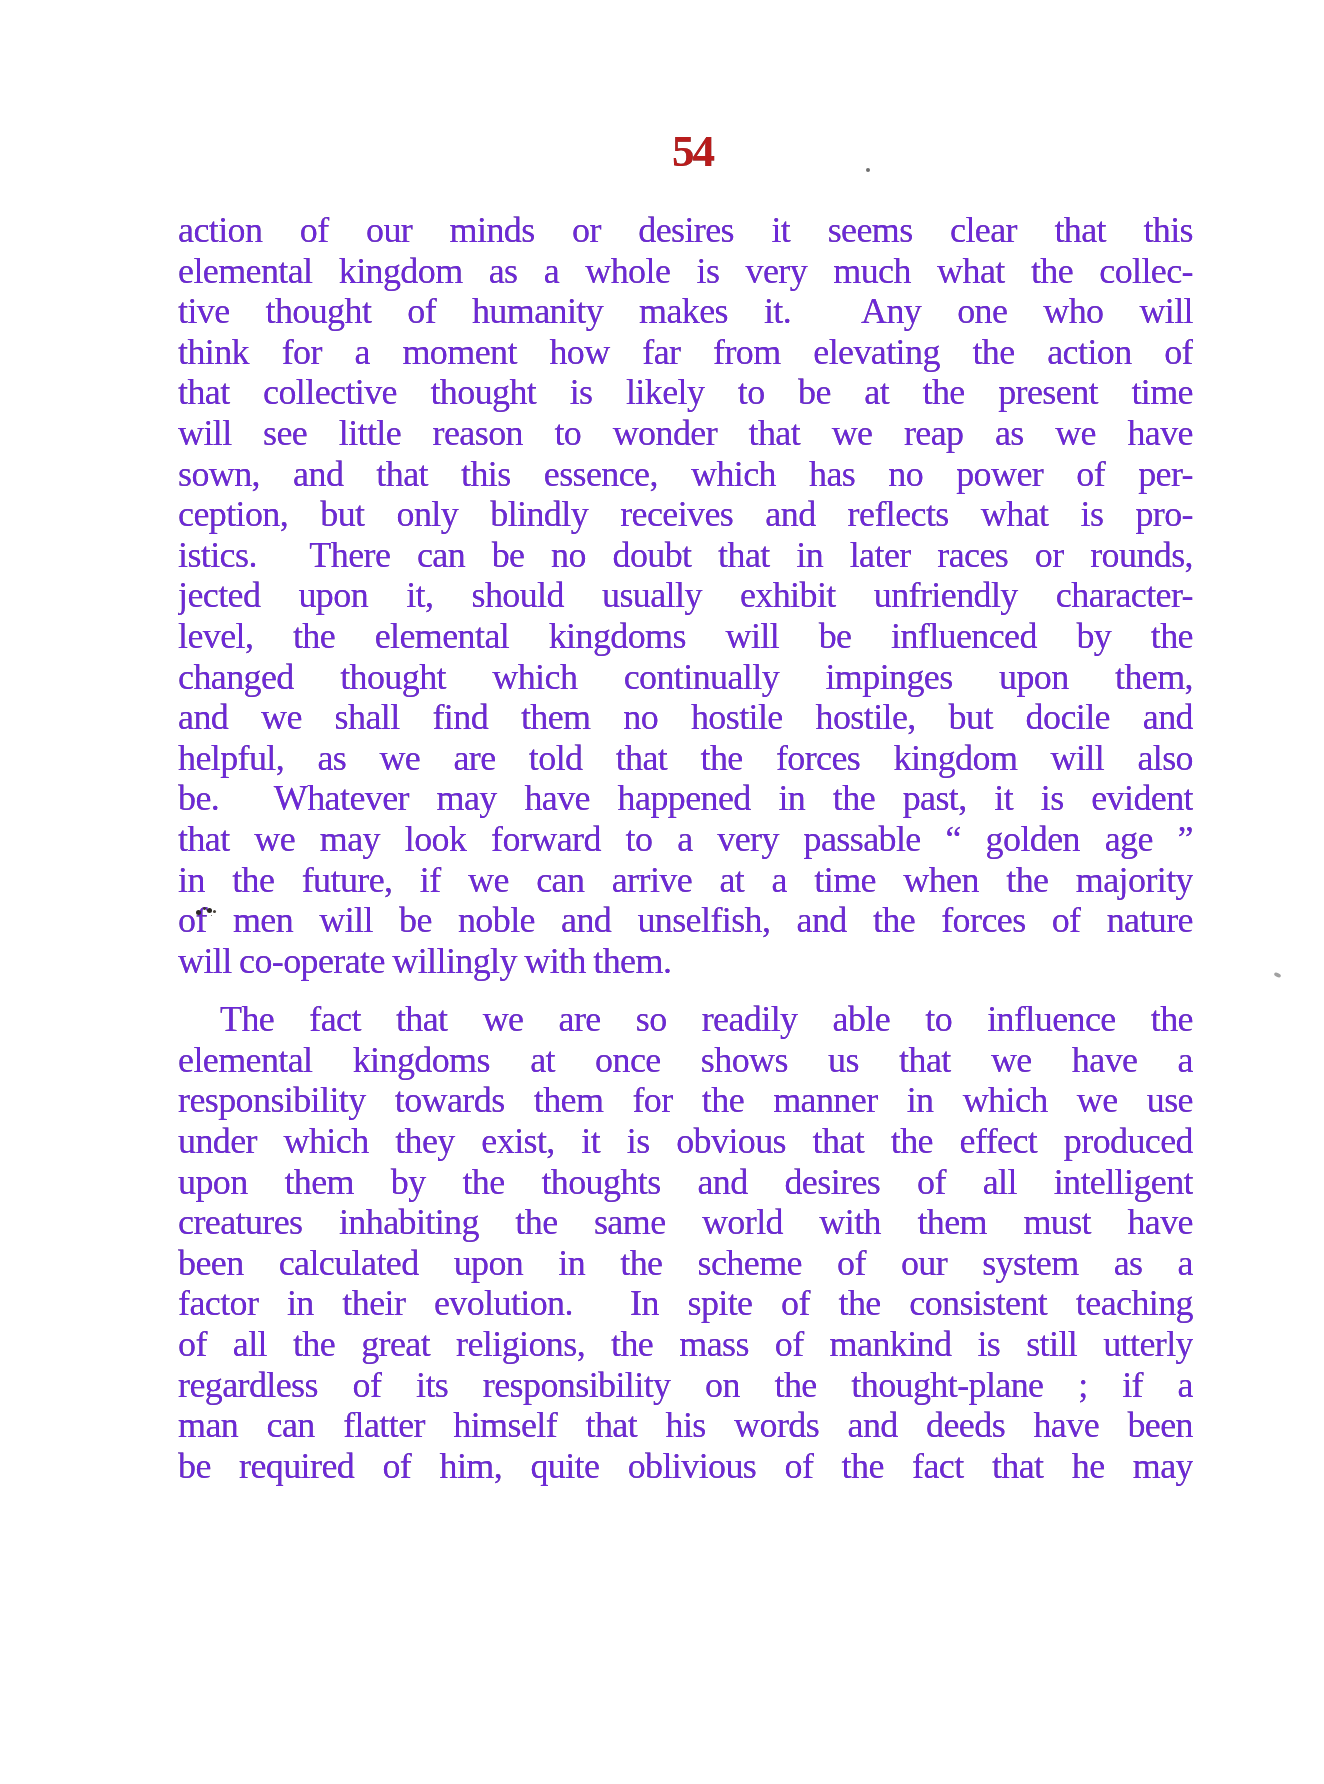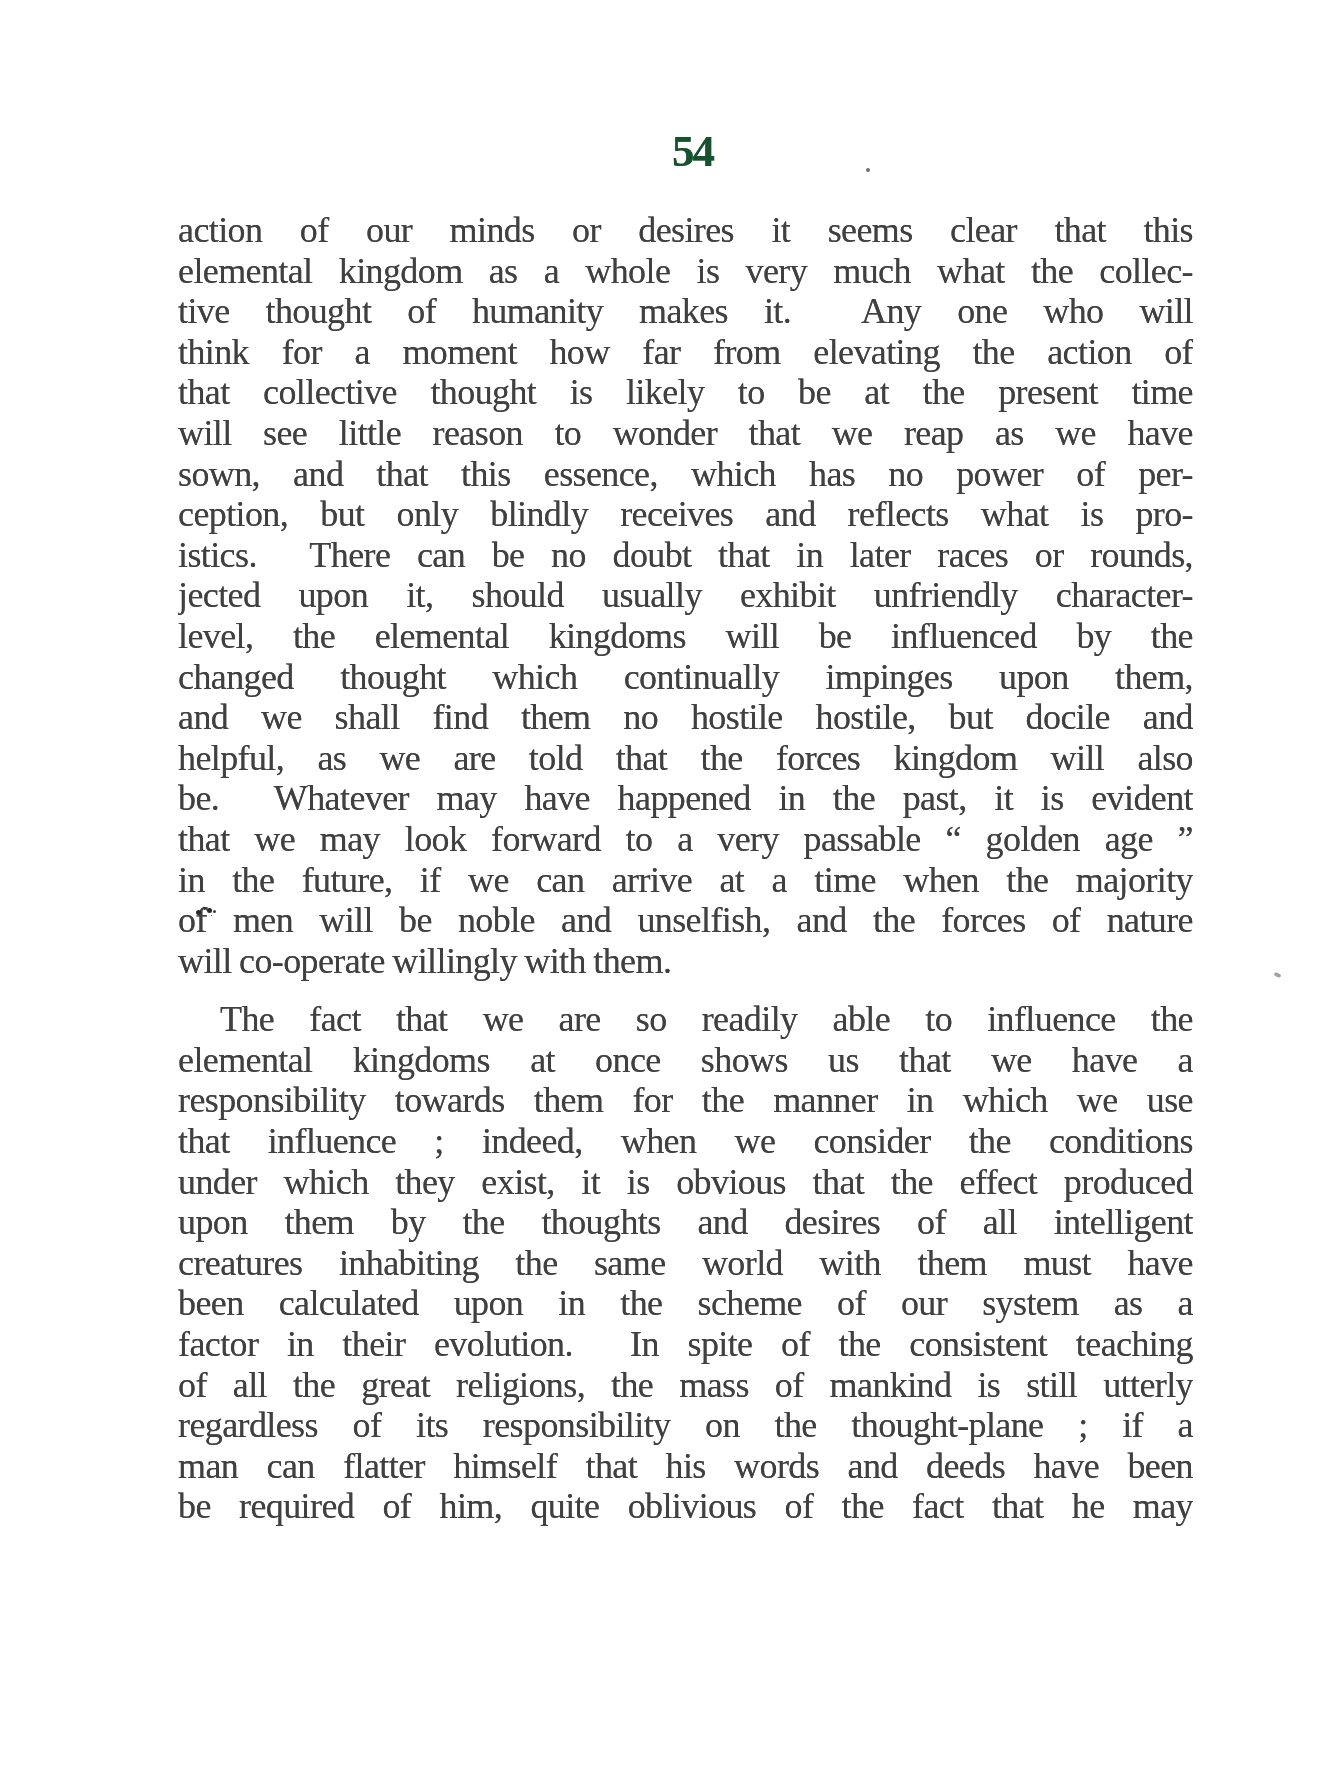--- a/index.html
+++ b/index.html
@@ -21,33 +21,33 @@
     left: 178px;
     top: 129px;
     width: 1015px;
     text-align: center;
     text-indent: 14px;
     font-family: "Liberation Serif", "DejaVu Serif", serif;
     font-size: 45px;
     font-weight: 700;
     letter-spacing: -2px;
     line-height: 45px;
-    color: #14532d;
+    color: #b91c1c;
     text-shadow: 0 0 0.6px rgba(10,10,10,0.65);
   }
   
   #text-block {
     position: absolute;
     left: 178px;
     top: 210px;
     width: 1015px;
     font-size: 36px;
     letter-spacing: -0.6px;
     word-spacing: -1px;
-    color: #404040;
+    color: #6d28d9;
     text-shadow: 0 0 0.55px rgba(15,12,10,0.6);
   }
   .para { margin: 0; padding: 0; }
   .para + .para { margin-top: 18px; }
   .line {
     height: 40.6px;
     line-height: 40.6px;
     overflow: hidden;
     text-align: justify;
     text-align-last: justify;
@@ -117,21 +117,20 @@
         <div class="line">be.&nbsp; Whatever may have happened in the past, it is evident</div>
         <div class="line">that we may look forward to a very passable “&nbsp;golden age&nbsp;”</div>
         <div class="line">in the future, if we can arrive at a time when the majority</div>
         <div class="line">of men will be noble and unselfish, and the forces of nature</div>
         <div class="line no-justify-last">will co-operate willingly with them.</div>
       </div>
       <div class="para indent">
         <div class="line">The fact that we are so readily able to influence the</div>
         <div class="line">elemental kingdoms at once shows us that we have a</div>
         <div class="line">responsibility towards them for the manner in which we use</div>
-        <div class="line">that influence&nbsp;; indeed, when we consider the conditions</div>
         <div class="line">under which they exist, it is obvious that the effect produced</div>
         <div class="line">upon them by the thoughts and desires of all intelligent</div>
         <div class="line">creatures inhabiting the same world with them must have</div>
         <div class="line">been calculated upon in the scheme of our system as a</div>
         <div class="line">factor in their evolution.&nbsp; In spite of the consistent teaching</div>
         <div class="line">of all the great religions, the mass of mankind is still utterly</div>
         <div class="line">regardless of its responsibility on the thought-plane&nbsp;; if a</div>
         <div class="line">man can flatter himself that his words and deeds have been</div>
         <div class="line">be required of him, quite oblivious of the fact that he may</div>
       </div>

